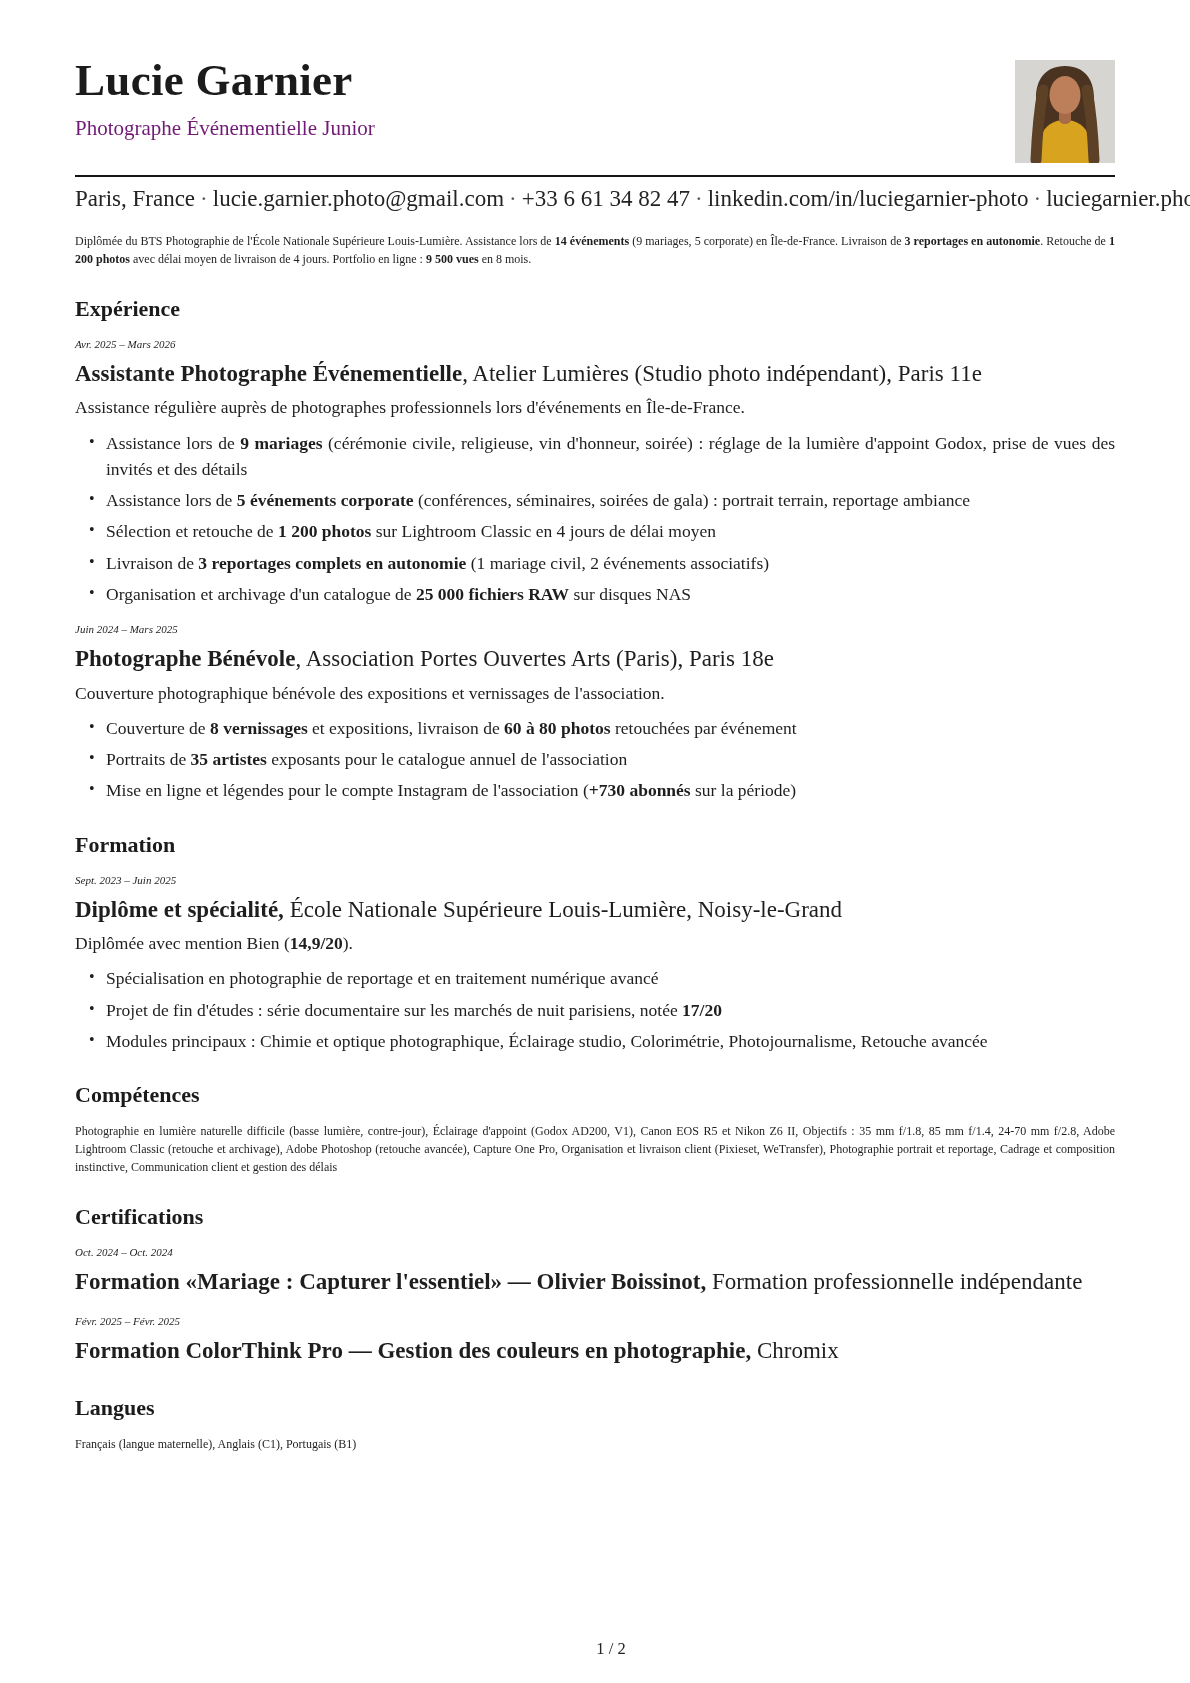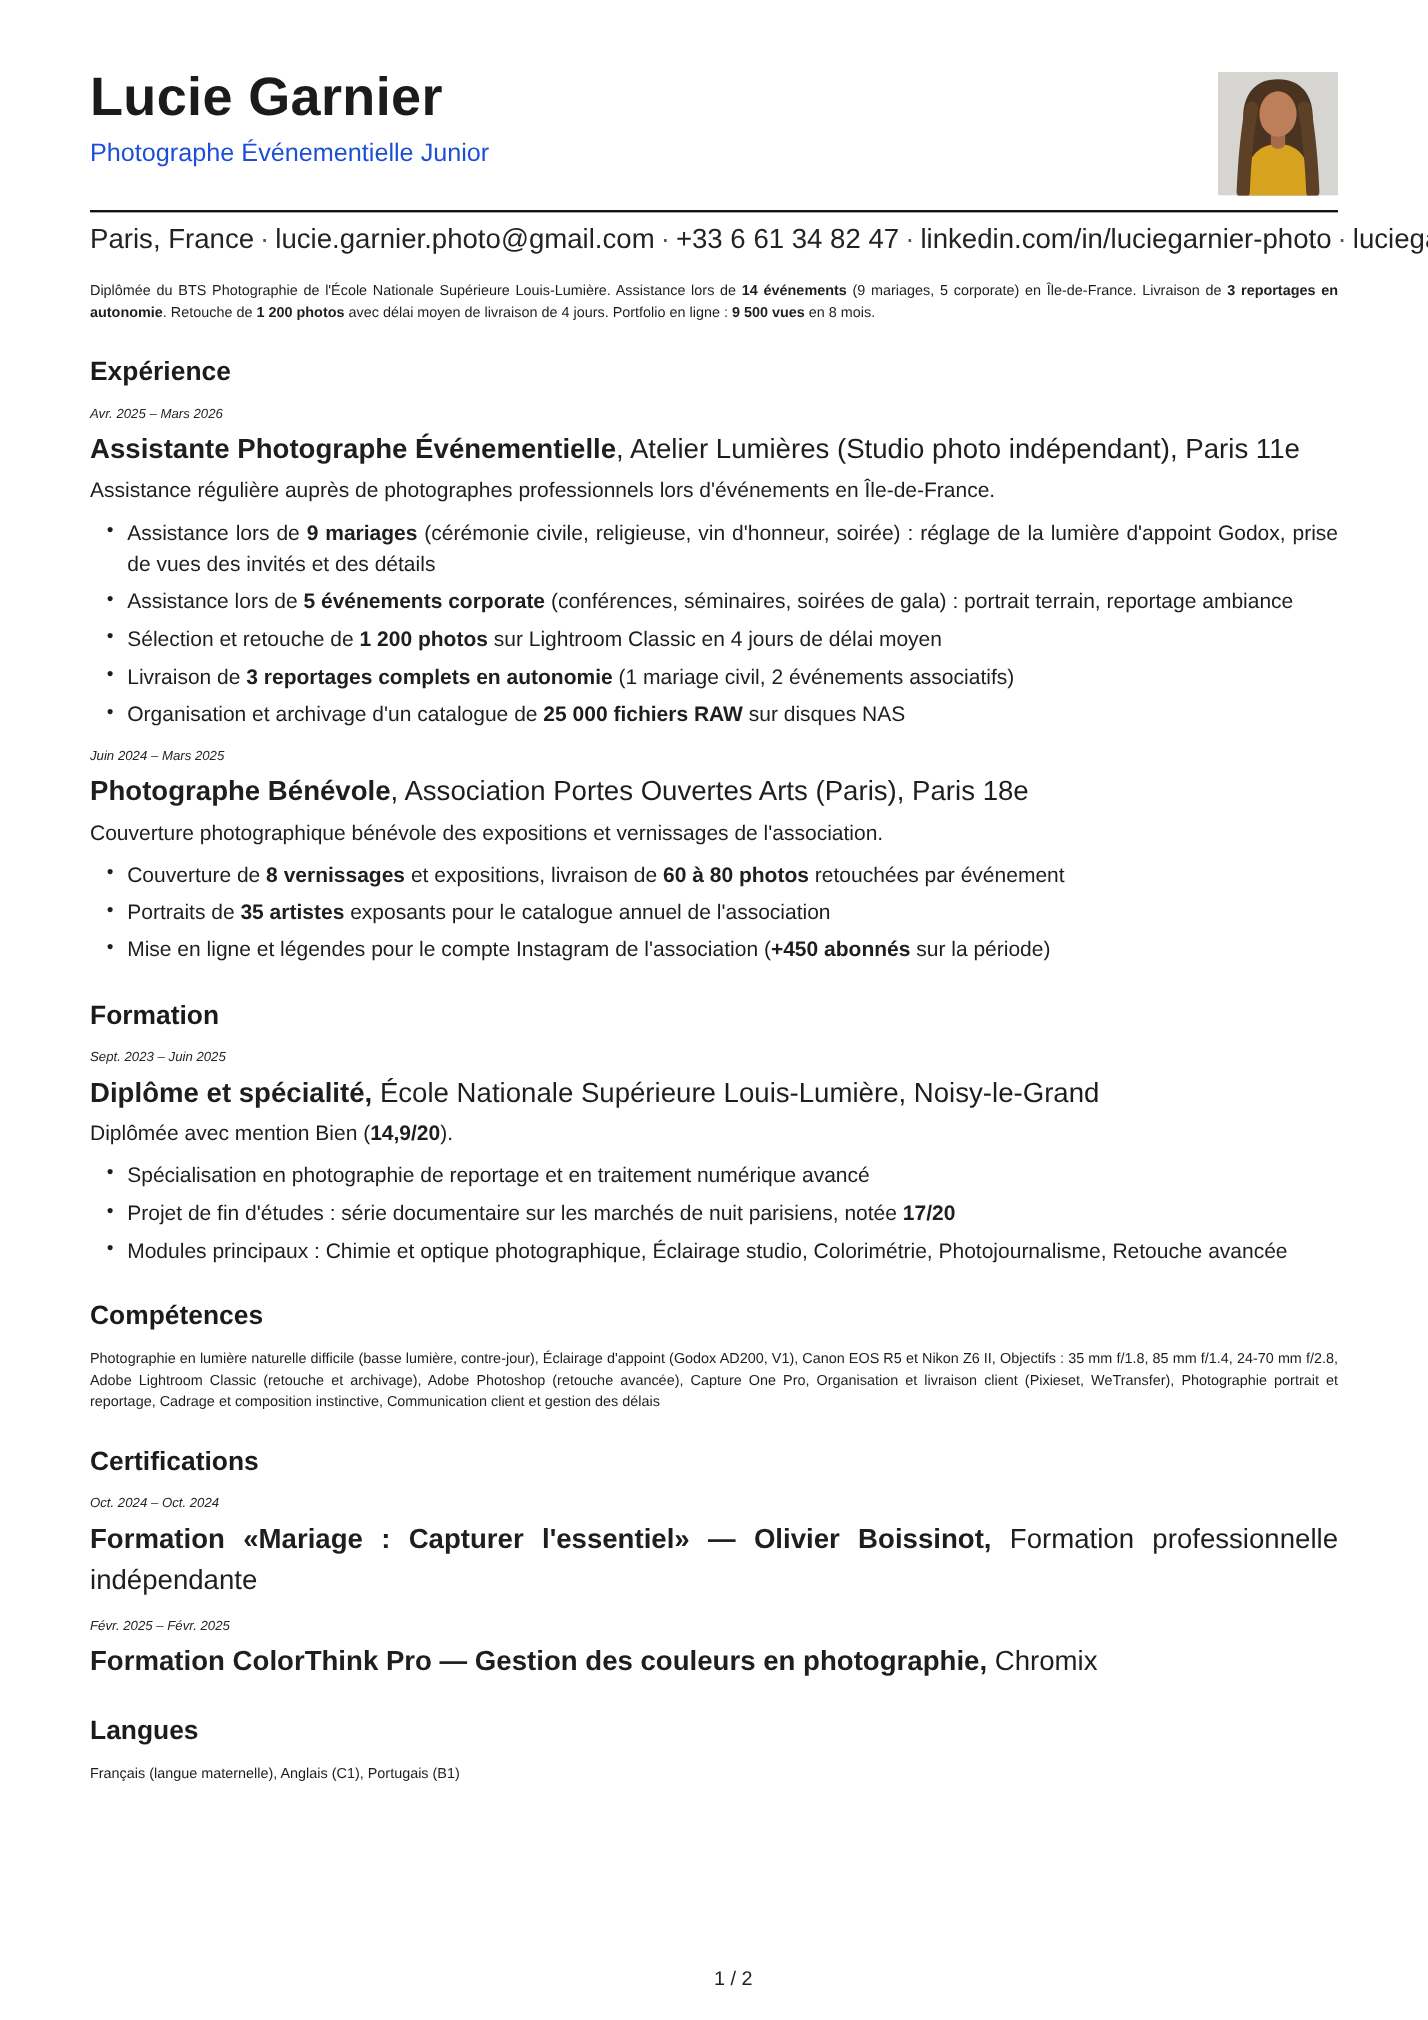--- a/index.html
+++ b/index.html
@@ -2,28 +2,28 @@
 <html lang="fr"><head>
 <meta charset="utf-8">
 <style>
   * { box-sizing: border-box; }
   html, body { margin: 0; padding: 0; background: #ffffff; }
   .page {
     width: 1190px;
     height: 1683px;
     position: relative;
     background: #ffffff;
-    font-family: Liberation Sans, sans-serif;
+    font-family: Liberation Serif, serif;
     color: #1e1e1e;
     padding: 56px 75px 0 75px;
   }
   
   .header-row { display: flex; justify-content: space-between; align-items: flex-start; }
   .name { font-size: 45px; font-weight: 700; margin: 0; line-height: 1.1; letter-spacing: 0.3px; color: #1b1b1b; }
-  .subtitle { font-size: 21px; margin-top: 10px; color: #1d4ed8; text-align: center; }
+  .subtitle { font-size: 21px; margin-top: 10px; color: #701a75; text-align: center; }
   .photo { width: 100px; height: 103px; display: block; flex: 0 0 auto; margin-top: 4px; }
   .rule { border: none; border-top: 2.5px solid #141414; margin: 12px 0 0 0; }
   .contact { font-size: 23px; margin-top: 9px; color: #232323; white-space: nowrap; }
   .contact .sep { margin: 0 5px; color: #555; }
   
   .para {
     font-size: 12px; line-height: 1.5; margin: 20px 0 0 0;
     text-align: justify; hyphens: auto; -webkit-hyphens: auto;
   }
   .section-title { font-size: 22px; font-weight: 700; margin: 28px 0 0 0; color: #1b1b1b; }
@@ -87,21 +87,21 @@
     </ul>
   </div>
 
   <div>
     <div class="date">Juin 2024 – Mars 2025</div>
     <div class="entry-heading"><span class="b">Photographe Bénévole</span><span>, Association Portes Ouvertes Arts (Paris), Paris 18e</span></div>
     <p class="entry-desc">Couverture photographique bénévole des expositions et vernissages de l'association.</p>
     <ul class="bullets">
       <li><span>Couverture de </span><span class="b">8 vernissages</span><span> et expositions, livraison de </span><span class="b">60 à 80 photos</span><span> retouchées par événement</span></li>
       <li><span>Portraits de </span><span class="b">35 artistes</span><span> exposants pour le catalogue annuel de l'association</span></li>
-      <li><span>Mise en ligne et légendes pour le compte Instagram de l'association (</span><span class="b">+450 abonnés</span><span> sur la période)</span></li>
+      <li><span>Mise en ligne et légendes pour le compte Instagram de l'association (</span><span class="b">+730 abonnés</span><span> sur la période)</span></li>
     </ul>
   </div>
 
   <h2 class="section-title">Formation</h2>
 
   <div>
     <div class="date">Sept. 2023 – Juin 2025</div>
     <div class="entry-heading"><span class="b">Diplôme et spécialité,</span><span> École Nationale Supérieure Louis-Lumière, Noisy-le-Grand</span></div>
     <p class="entry-desc"><span>Diplômée avec mention Bien (</span><span class="b">14,9/20</span><span>).</span></p>
     <ul class="bullets">

